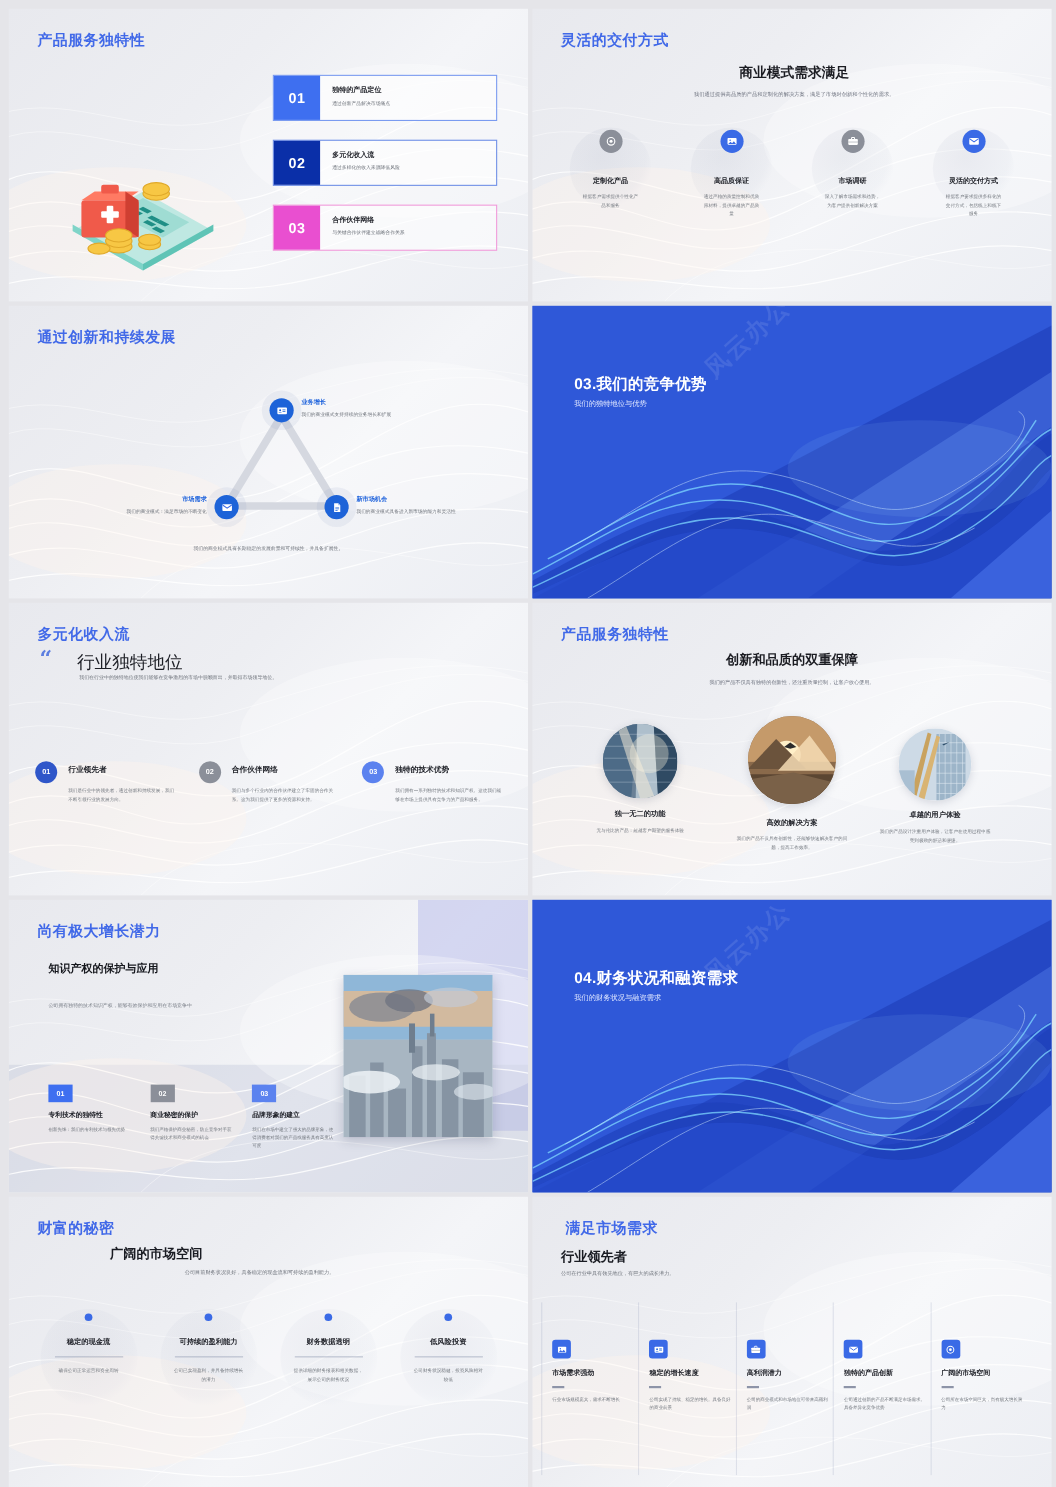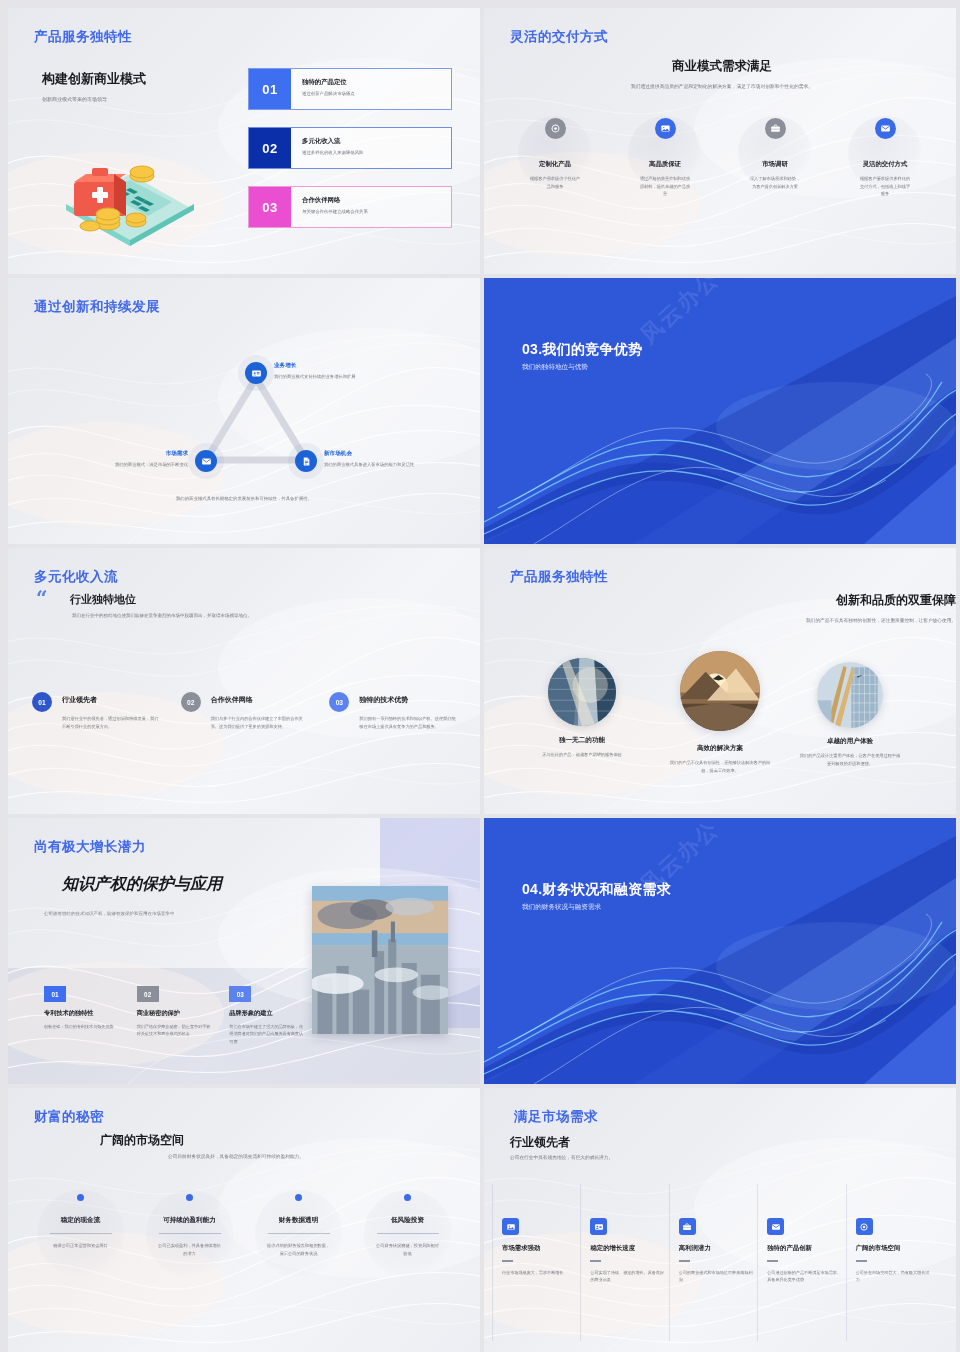--- a/index.html
+++ b/index.html
@@ -80,49 +80,49 @@
   
   .sec { background:#2f58d8; }
   .sec .sec-t { position:absolute; left:38px; top:63px; color:#fff; font-size:14px; font-weight:700; letter-spacing:.3px; }
   .sec .sec-s { position:absolute; left:38px; top:85px; color:#dfe6ff; font-size:6.6px; }
   .wm { position:absolute; font-size:22px; color:rgba(255,255,255,.10); font-weight:700;
         transform:rotate(-42deg); letter-spacing:2px; }
 
   
   .s5-q { position:absolute; left:28px; top:42px; font-size:20px; color:#5d7fe0;
           font-weight:700; line-height:.8; font-family:"DejaVu Serif", serif; }
-  .s5-qh { position:absolute; left:62px; top:44px; font-size:11px; font-weight:700; color:#1d1f26; }
+  .s5-qh { position:absolute; left:62px; top:44px; font-size:16px; font-weight:400; color:#1d1f26; }
   .s5-qd { position:absolute; left:64px; top:64px; width:250px; font-size:4.5px;
            color:#6e737b; line-height:1.85; }
   .s5-items { position:absolute; left:24px; right:24px; top:144px; display:flex; gap:22px; }
   .s5-item { flex:1; position:relative; padding-left:30px; }
   .s5-badge { position:absolute; left:0; top:0; width:20px; height:20px; border-radius:50%;
               color:#fff; font-size:6.6px; font-weight:700;
               display:flex; align-items:center; justify-content:center; }
   .s5-item .lbl { font-size:7px; padding-top:3px; }
   .s5-item .body-xs { margin-top:10px; }
 
   
-  .s6-head { position:absolute; left:0; right:0; top:44px; text-align:right; }
+  .s6-head { position:absolute; left:0; right:0; top:44px; text-align:center; }
   .s6-head .h-main{ font-size:12px; }
   .s6-head .h-sub { margin-top:8px; font-size:4.7px; }
   .s6-ph { position:absolute; border-radius:50%; overflow:hidden;
            box-shadow:0 2px 8px rgba(60,70,100,.18); }
   .s6-cap { position:absolute; text-align:center; width:130px; }
   .s6-cap .lbl { font-size:6.6px; }
   .s6-cap .body-xs { margin-top:6px; padding:0 14px; }
 
   
   .s7-band { position:absolute; left:0; right:0; top:150px; height:116px;
              background:rgba(178,185,210,.30); }
   .s7-purple { position:absolute; right:0; top:0; width:100px; height:210px;
                background:rgba(186,190,235,.55); }
   .s7-img { position:absolute; left:304px; top:68px; width:136px; height:148px;
             box-shadow:0 3px 10px rgba(50,60,90,.22); overflow:hidden; }
-  .s7-h { position:absolute; left:54px; top:56px; font-size:16px; font-weight:700; color:#15171d;font-style:italic; }
+  .s7-h { position:absolute; left:36px; top:56px; font-size:10px; font-weight:700; color:#15171d; }
   .s7-d { position:absolute; left:36px; top:92px; width:190px; font-size:4.5px;
           color:#7a7f88; line-height:1.85; }
   .s7-items { position:absolute; left:36px; top:168px; display:flex; gap:16px; width:262px; }
   .s7-item { width:78px; }
   .s7-num { width:22px; height:16px; color:#fff; font-size:6.4px; font-weight:700;
             display:flex; align-items:center; justify-content:center; }
   .s7-item .lbl { font-size:6.2px; margin-top:7px; }
   .s7-item .body-xs { margin-top:5px; font-size:4.1px; }
 
   
@@ -333,24 +333,20 @@
 <div class="deck">
 
   <div class="slide">
     <div class="silk">
         <svg>
           <use href="#silk-wave"></use>
         </svg>
       </div>
     <div class="s-title">产品服务独特性</div>
 
-    <div class="s1-left">
-      <div class="h-main">构建创新商业模式</div>
-      <div class="h-sub">创新商业模式带来的市场领导</div>
-    </div>
 
     <div class="s1-art ic">
       <svg width="160" height="110">
           <use href="#art-kit"></use>
         </svg>
     </div>
 
     <div class="s1-rows">
       <div class="s1-row" style="border-color:#7a9bf0">
         <div class="s1-num" style="background:#3e6ff0">01</div>

